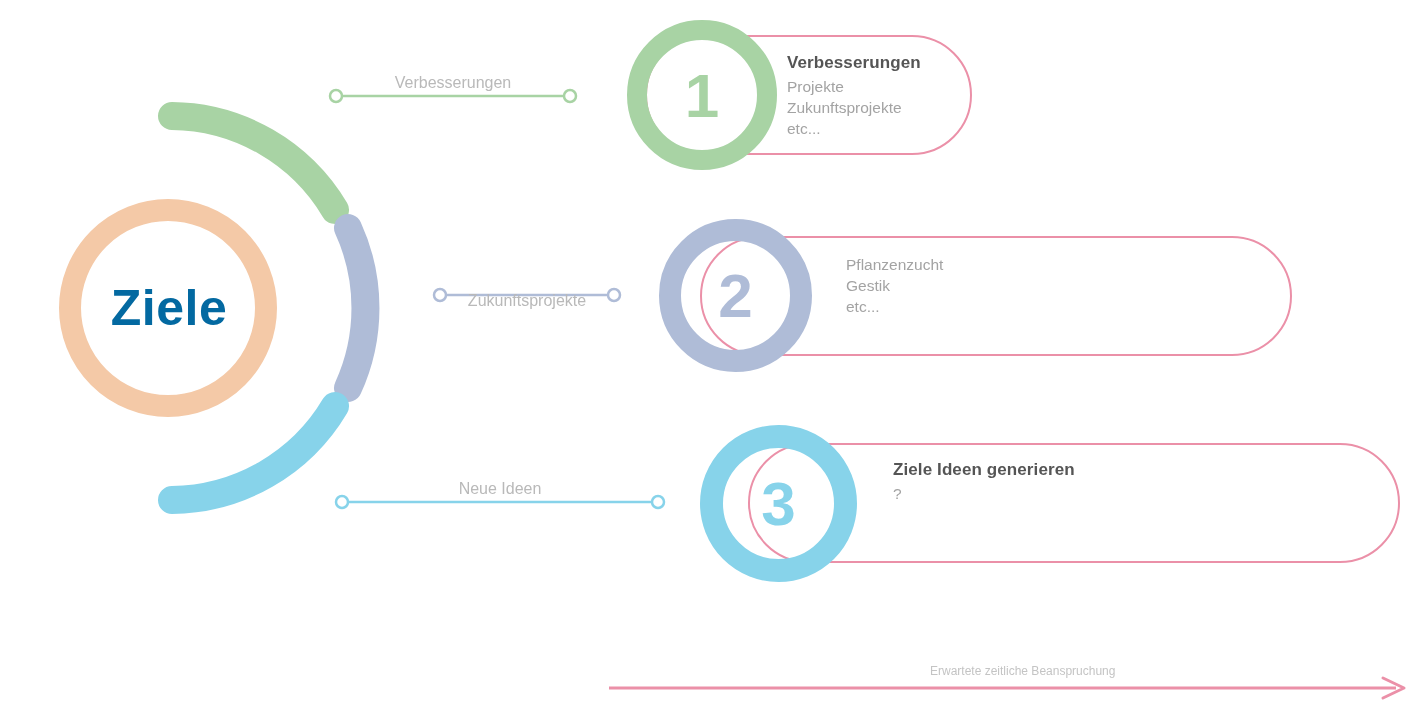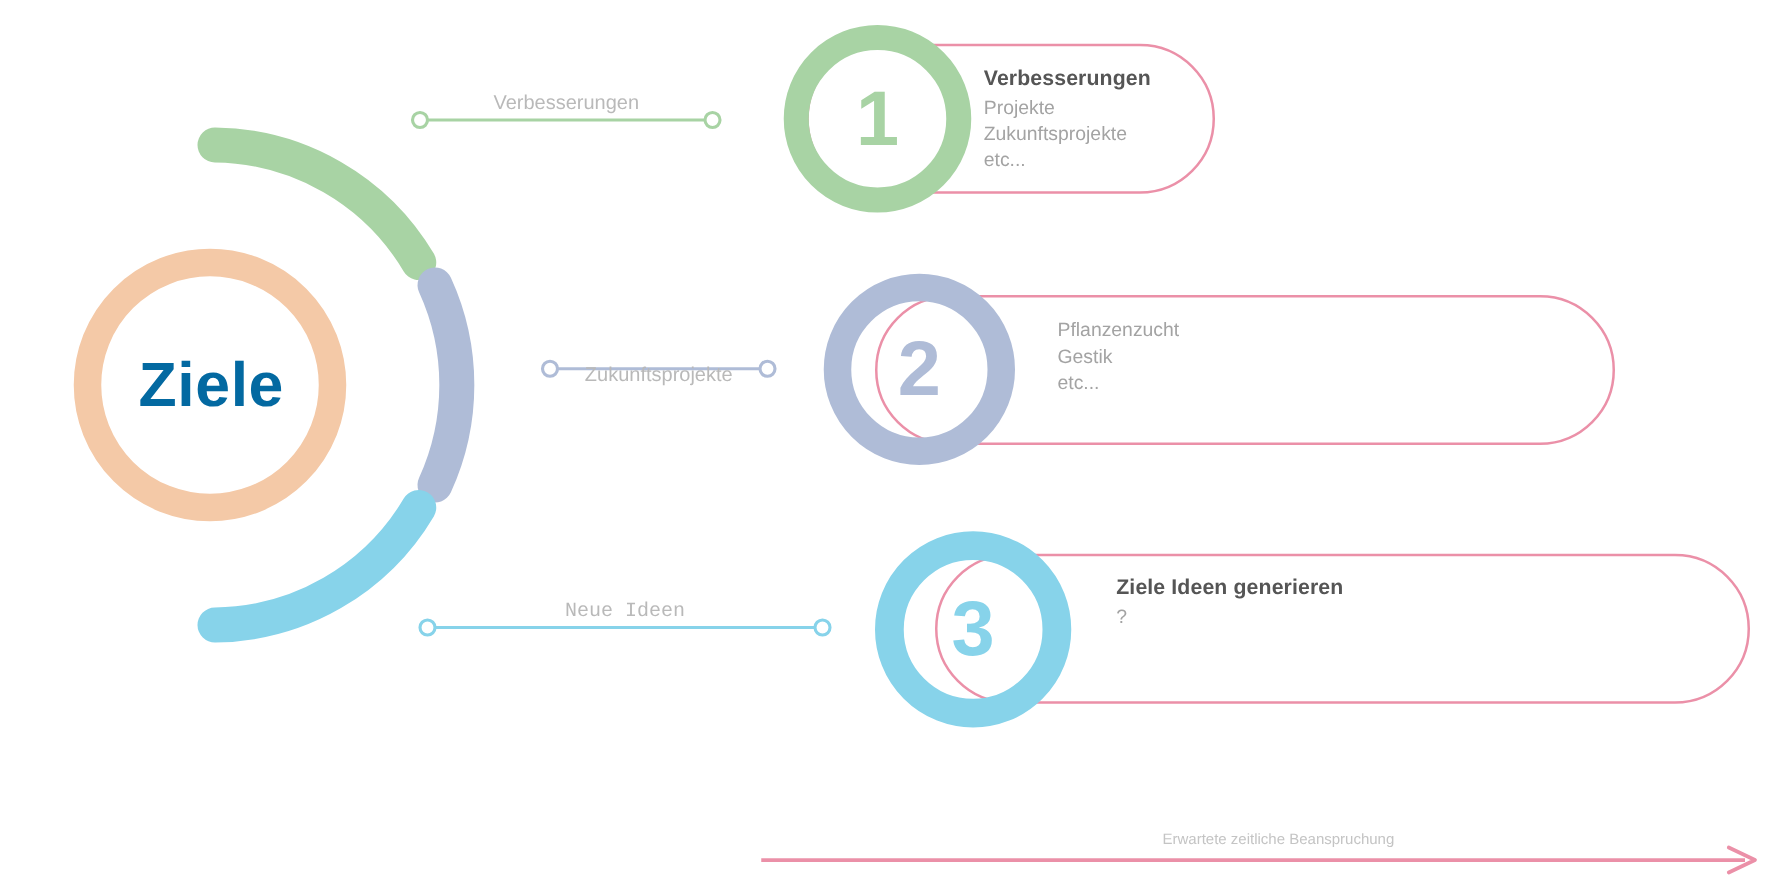--- a/index.html
+++ b/index.html
@@ -108,21 +108,21 @@
     <circle cx="658" cy="502" r="6" fill="#ffffff" stroke="#87D3EA" stroke-width="2.5"></circle>
 
     <line x1="609" y1="688" x2="1396" y2="688" stroke="#EB90A8" stroke-width="3"></line>
     <polyline points="1383,678 1404,688 1383,698" fill="none" stroke="#EB90A8" stroke-width="3" stroke-linecap="round" stroke-linejoin="round"></polyline>
   </svg>
 
   <div class="hub-label">Ziele</div>
 
   <div class="conn-label" style="left:336px;top:74px;width:234px;">Verbesserungen</div>
   <div class="conn-label" style="left:440px;top:273px;width:174px;margin-top:19px;">Zukunftsprojekte</div>
-  <div class="conn-label" style="left:342px;top:480px;width:316px;font-family:Liberation Mono, monospace;">Neue Ideen</div>
+  <div class="conn-label" style="left:342px;top:480px;width:316px;">Neue Ideen</div>
 
   <div class="card">
     <div class="pill" style="left:645px;top:35px;width:327px;height:120px;"></div>
     <div class="ring" style="left:627px;top:20px;width:150px;height:150px;border:20px solid #A8D3A4;">
       <div class="ring-num" style="color:#A8D3A4;">1</div>
     </div>
     <div class="card-text" style="left:787px;top:53px;">
       <div class="card-title">Verbesserungen</div>
       <div class="card-line">Projekte</div>
       <div class="card-line">Zukunftsprojekte</div>

